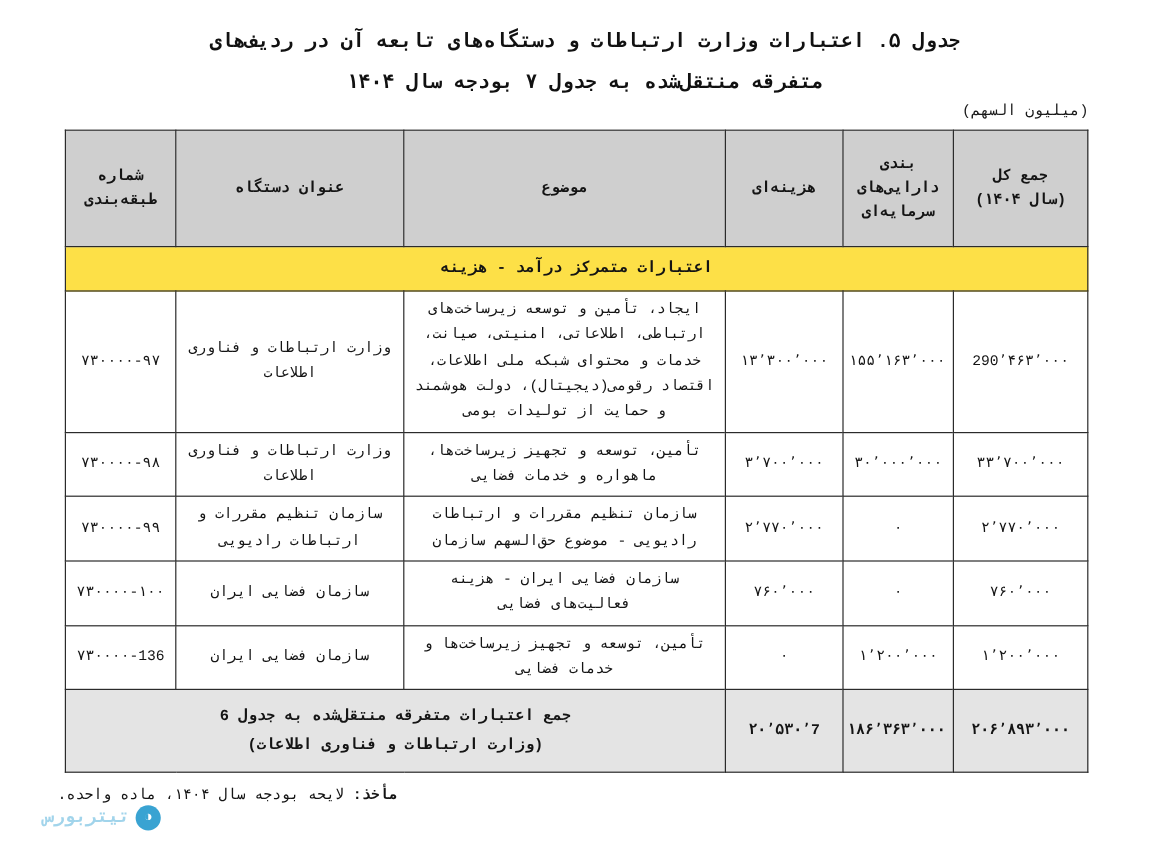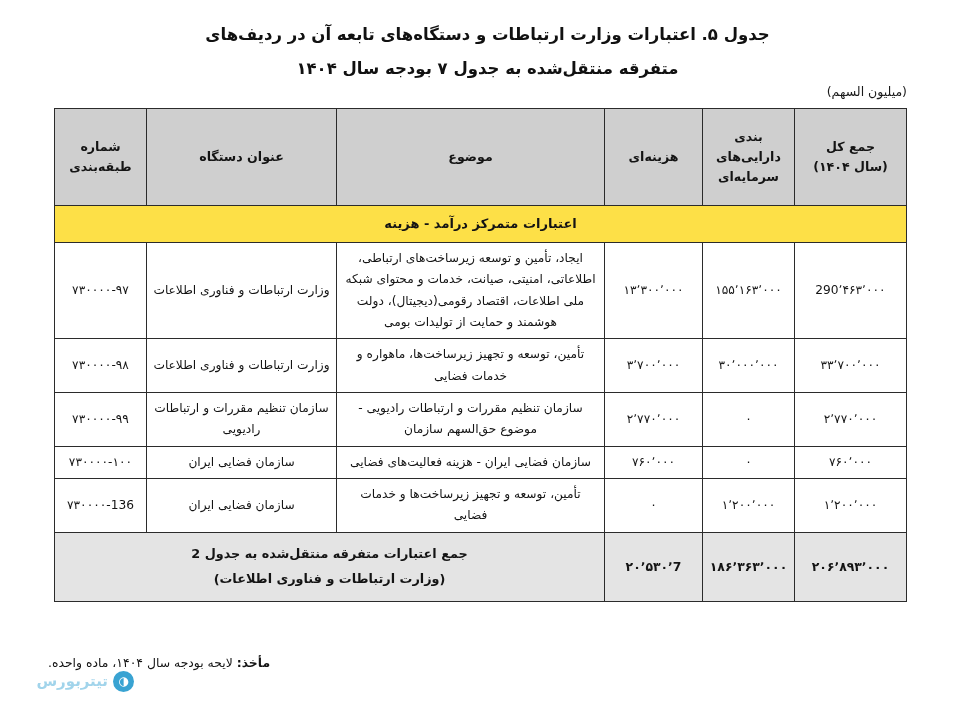--- a/index.html
+++ b/index.html
@@ -14,20 +14,21 @@
     font-family: "DejaVu Sans", "Liberation Sans", sans-serif;
     color: #1a1a1a;
     position: relative;
     overflow: hidden;
   }
   .page {
     position: relative;
     width: 975px;
     height: 704px;
     box-sizing: border-box;
+    font-family: Liberation Mono, monospace;
   }
   
   .doc-title {
     margin: 0;
     padding: 18px 120px 0 120px;
     text-align: center;
     font-size: 16.5px;
     font-weight: bold;
     line-height: 2.05;
     letter-spacing: 0;
@@ -260,21 +261,21 @@
           <td class="subject">تأمین، توسعه و تجهیز زیرساخت‌ها و خدمات فضایی</td>
           <td class="agency">سازمان فضایی ایران</td>
           <td class="code">۷۳۰۰۰۰-136</td>
         </tr>
 
         <tr class="total-row">
           <td class="num">۲۰۶٬۸۹۳٬۰۰۰</td>
           <td class="num">۱۸۶٬۳۶۳٬۰۰۰</td>
           <td class="num">۲۰٬۵۳۰٬7</td>
           <td class="total-label" colspan="3">
-            <div>جمع اعتبارات متفرقه منتقل‌شده به جدول 2</div>
+            <div>جمع اعتبارات متفرقه منتقل‌شده به جدول 6</div>
             <div>(وزارت ارتباطات و فناوری اطلاعات)</div>
           </td>
         </tr>
 
       </tbody>
     </table>
   </div>
 
   <div class="source-note">
     <span class="lbl">مأخذ:</span>

